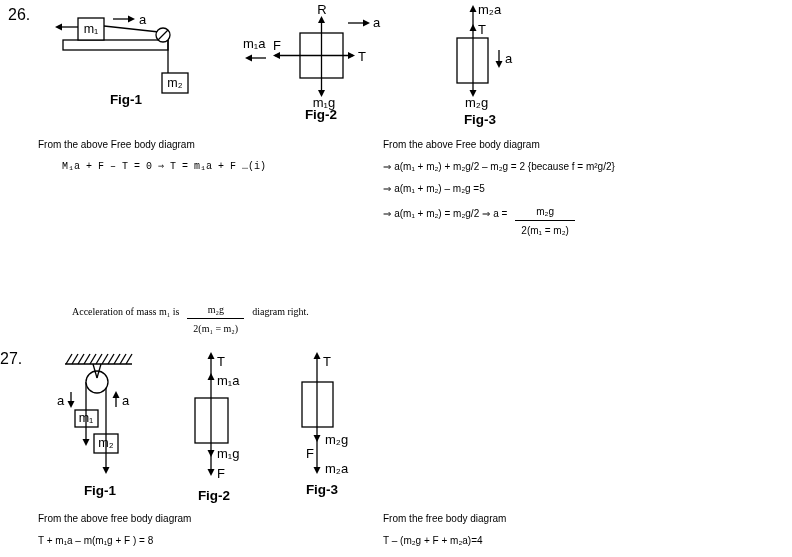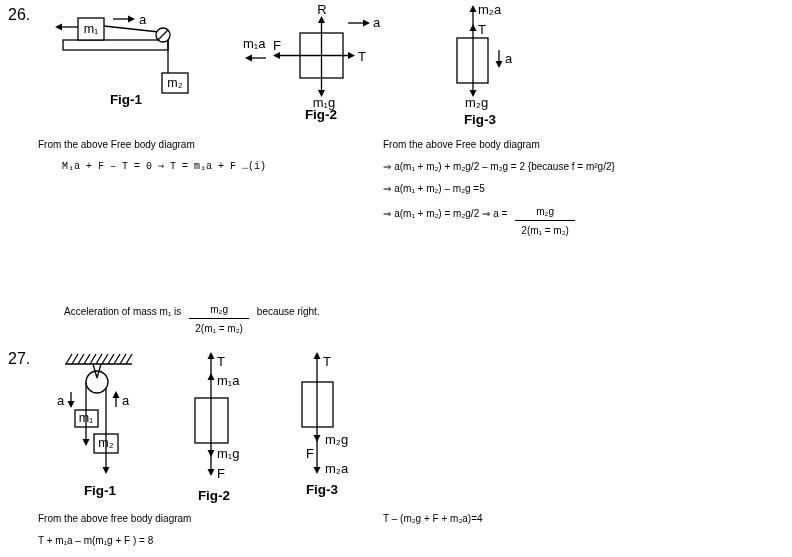--- a/index.html
+++ b/index.html
@@ -111,30 +111,30 @@
     <div>⇒ a(m₁ + m₂) – m₂g =5</div>
     <div class="eqrow">
       <span>⇒ a(m₁ + m₂) = m₂g/2 ⇒ a =</span>
       <span class="frac">
         <span class="num">m₂g</span>
         <span class="den">2(m₁ = m₂)</span>
       </span>
     </div>
   </div>
 
-  <div class="abs eq eqrow" style="left:64px;top:298px;">
+  <div class="abs eq eqrow" style="left:72px;top:298px;font-family:Liberation Serif, serif;">
     <span>Acceleration of mass m₁ is</span>
     <span class="frac">
       <span class="num">m₂g</span>
       <span class="den">2(m₁ = m₂)</span>
     </span>
-    <span>because right.</span>
-  </div>
-
-  <div class="abs probnum" style="left:8px;top:350px;">27.</div>
+    <span>diagram right.</span>
+  </div>
+
+  <div class="abs probnum" style="left:0;top:350px;">27.</div>
 
   <svg class="abs" style="left:30px;top:348px;" width="150" height="152" viewBox="0 0 150 152">
     <g>
       <line x1="35" y1="16" x2="102" y2="16"></line>
       <line x1="36" y1="16" x2="42" y2="6"></line>
         <line x1="42" y1="16" x2="48" y2="6"></line>
       <line x1="48" y1="16" x2="54" y2="6"></line>
         <line x1="54" y1="16" x2="60" y2="6"></line>
       <line x1="60" y1="16" x2="66" y2="6"></line>
         <line x1="66" y1="16" x2="72" y2="6"></line>
@@ -204,16 +204,17 @@
     <text x="45" y="125">m₂a</text>
     <text class="cap" x="42" y="146" text-anchor="middle">Fig-3</text>
   </svg>
 
   <div class="abs eq" style="left:38px;top:508px;">
     <div>From the above free body diagram</div>
     <div>T + m₁a – m(m₁g + F ) = 8</div>
   </div>
 
   <div class="abs eq" style="left:383px;top:508px;">
+    <div>From the free body diagram</div>
     <div>T – (m₂g + F + m₂a)=4</div>
   </div>
 
 </div>
 
 </body></html>

